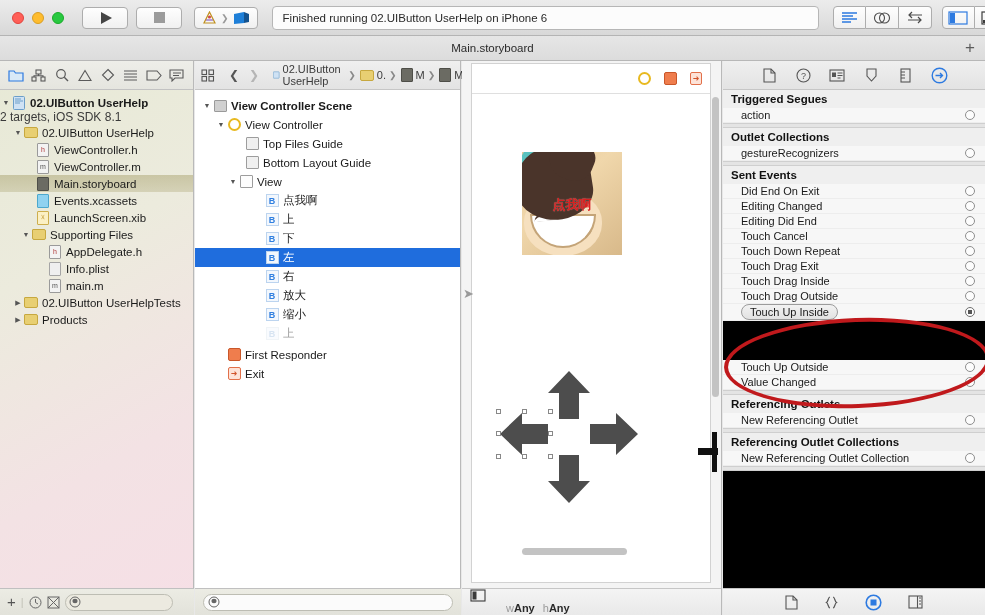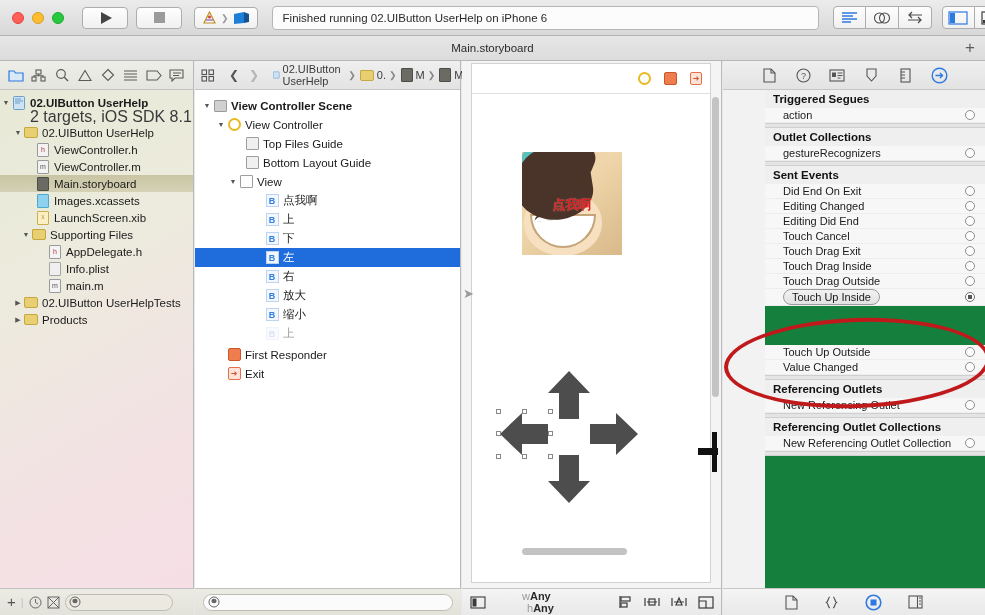--- a/index.html
+++ b/index.html
@@ -192,38 +192,38 @@
   .hbar{ position:absolute; left:240px; top:368px; width:5px; height:40px; background:#111;}
   .hbar2{ position:absolute; left:226px; top:384px; width:20px; height:7px; background:#111;}
 
   .canvasscroll-v{ position:absolute; right:2px; top:36px; width:7px; height:300px; background:#c3c3c3; border-radius:4px;}
   .canvasscroll-h{ position:absolute; left:60px; bottom:32px; width:105px; height:7px; background:#c3c3c3; border-radius:4px;}
   .canv-arrow{ position:absolute; left:1px; top:225px; color:#9a9a9a; font-size:13px;}
 
   .canvasfoot{
     position:absolute; left:0; bottom:0; width:260px; height:27px;
     background:linear-gradient(#f4f4f4,#e9e9e9); border-top:1px solid #c6c6c6;
-    display:flex; align-items:center; padding:0 8px; gap:0;
+    display:flex; align-items:flex-start; padding:0 8px; gap:0;flex-direction:column;
   }
   .anybox{ font-size:11px; }
   .anybox .w{ color:#9a9a9a; }
   .anybox .b{ font-weight:bold; color:#2a2a2a;}
 
   
   .insp{
     position:absolute; left:723px; top:0; width:262px; height:554px;
     background:#f2f2f2;
   }
   .inspbar{
     height:29px; border-bottom:1px solid #c6c6c6;
     background:linear-gradient(#efefef,#e3e3e3);
     display:flex; align-items:center; justify-content:center; gap:17px;
   }
   .insp-ico{ width:17px;height:17px;display:flex;align-items:center;justify-content:center;}
-  .inspbody{ position:absolute; left:0; top:29px; right:0; bottom:27px; overflow:hidden; background:#15803d;margin-left:42px;}
+  .inspbody{ position:absolute; left:0; top:29px; right:0; bottom:27px; overflow:hidden; background:#000000;}
   .secthdr{ font-weight:bold; font-size:11.5px; padding:3px 8px 3px 8px; color:#111; background:#efefef;}
   .crow{
     display:flex; align-items:center; justify-content:space-between;
     padding:1px 10px 1px 18px; height:15px; font-size:11px; background:#f7f7f7;
     border-bottom:1px solid #ededed;
   }
   .dot{ width:10px;height:10px;border-radius:50%;border:1.3px solid #8e8e8e;background:#fdfdfd;flex:0 0 10px;}
   .dot.filled{ border-color:#6f6f6f; background:radial-gradient(circle,#555 0 40%, #fdfdfd 41%); }
   .divider{ height:5px; background:#e4e4e4; border-top:1px solid #cfcfcf; border-bottom:1px solid #cfcfcf;}
 
@@ -391,21 +391,21 @@
           <span class="tw">▼</span>
           <span class="ico">
             <svg width="12" height="14" viewBox="0 0 12 14">
                 <rect x="0.5" y="0.5" width="11" height="13" rx="1" fill="#cfe2f4" stroke="#6b9ec9"></rect>
                 <path d="M2 3h6M2 5h8M2 7h5" stroke="#6b9ec9" stroke-width="1"></path>
               </svg>
           </span>
           <span style="font-weight:bold">02.UIButton UserHelp</span>
         </div>
         <div class="row" style="height:14px">
-          <span style="margin-left:30px;font-size:16px;color:#3a3a3a">2 targets, iOS SDK 8.1</span>
+          <span style="font-size:12px;color:#3a3a3a">2 targets, iOS SDK 8.1</span>
         </div>
 
         <div class="row">
           <span class="tw" style="margin-left:12px">▼</span>
           <span class="ico">
               <span class="fi-folder"></span>
             </span>
           <span>02.UIButton UserHelp</span>
         </div>
 
@@ -428,21 +428,21 @@
           <span class="ico">
               <span class="fi fi-story"></span>
             </span>
           <span>Main.storyboard</span>
         </div>
         <div class="row">
           <span class="tw" style="margin-left:24px"></span>
           <span class="ico">
               <span class="fi fi-assets"></span>
             </span>
-          <span>Images.xcassets</span>
+          <span>Events.xcassets</span>
         </div>
         <div class="row">
           <span class="tw" style="margin-left:24px"></span>
           <span class="ico">
               <span class="fi fi-xib">☓</span>
             </span>
           <span>LaunchScreen.xib</span>
         </div>
         <div class="row">
           <span class="tw" style="margin-left:20px">▼</span>
@@ -862,20 +862,24 @@
           </div>
         <div class="crow">
           <span>Editing Did End</span>
           <span class="dot"></span>
           </div>
         <div class="crow">
           <span>Touch Cancel</span>
           <span class="dot"></span>
           </div>
         <div class="crow">
+          <span>Touch Down Repeat</span>
+          <span class="dot"></span>
+          </div>
+        <div class="crow">
           <span>Touch Drag Exit</span>
           <span class="dot"></span>
           </div>
         <div class="crow">
           <span>Touch Drag Inside</span>
           <span class="dot"></span>
           </div>
         <div class="crow">
           <span>Touch Drag Outside</span>
           <span class="dot"></span>

